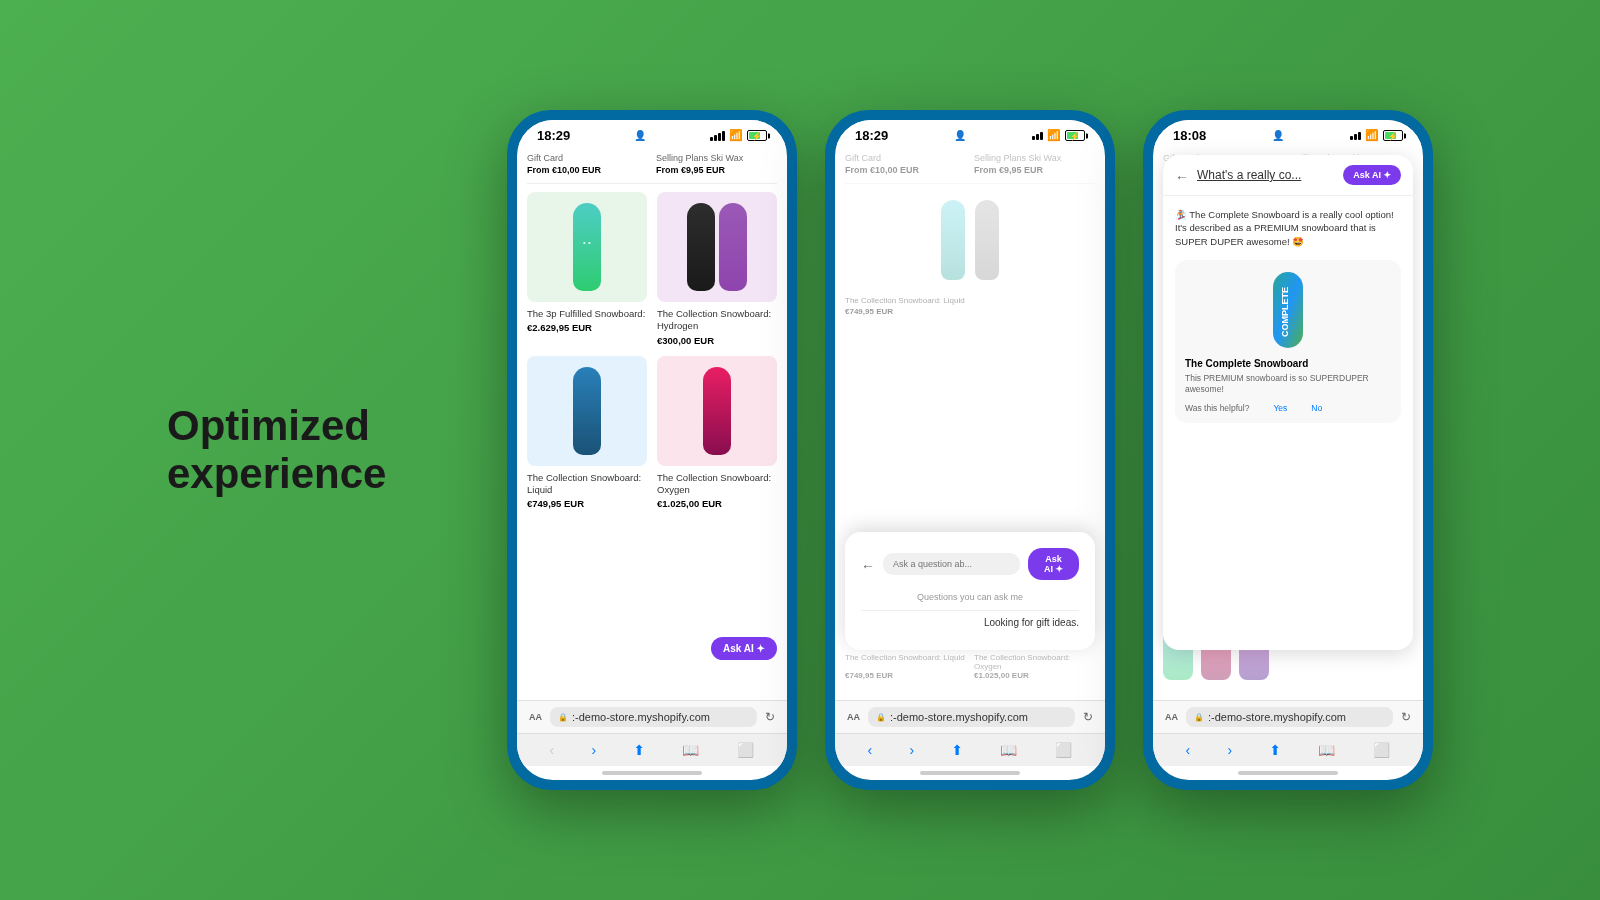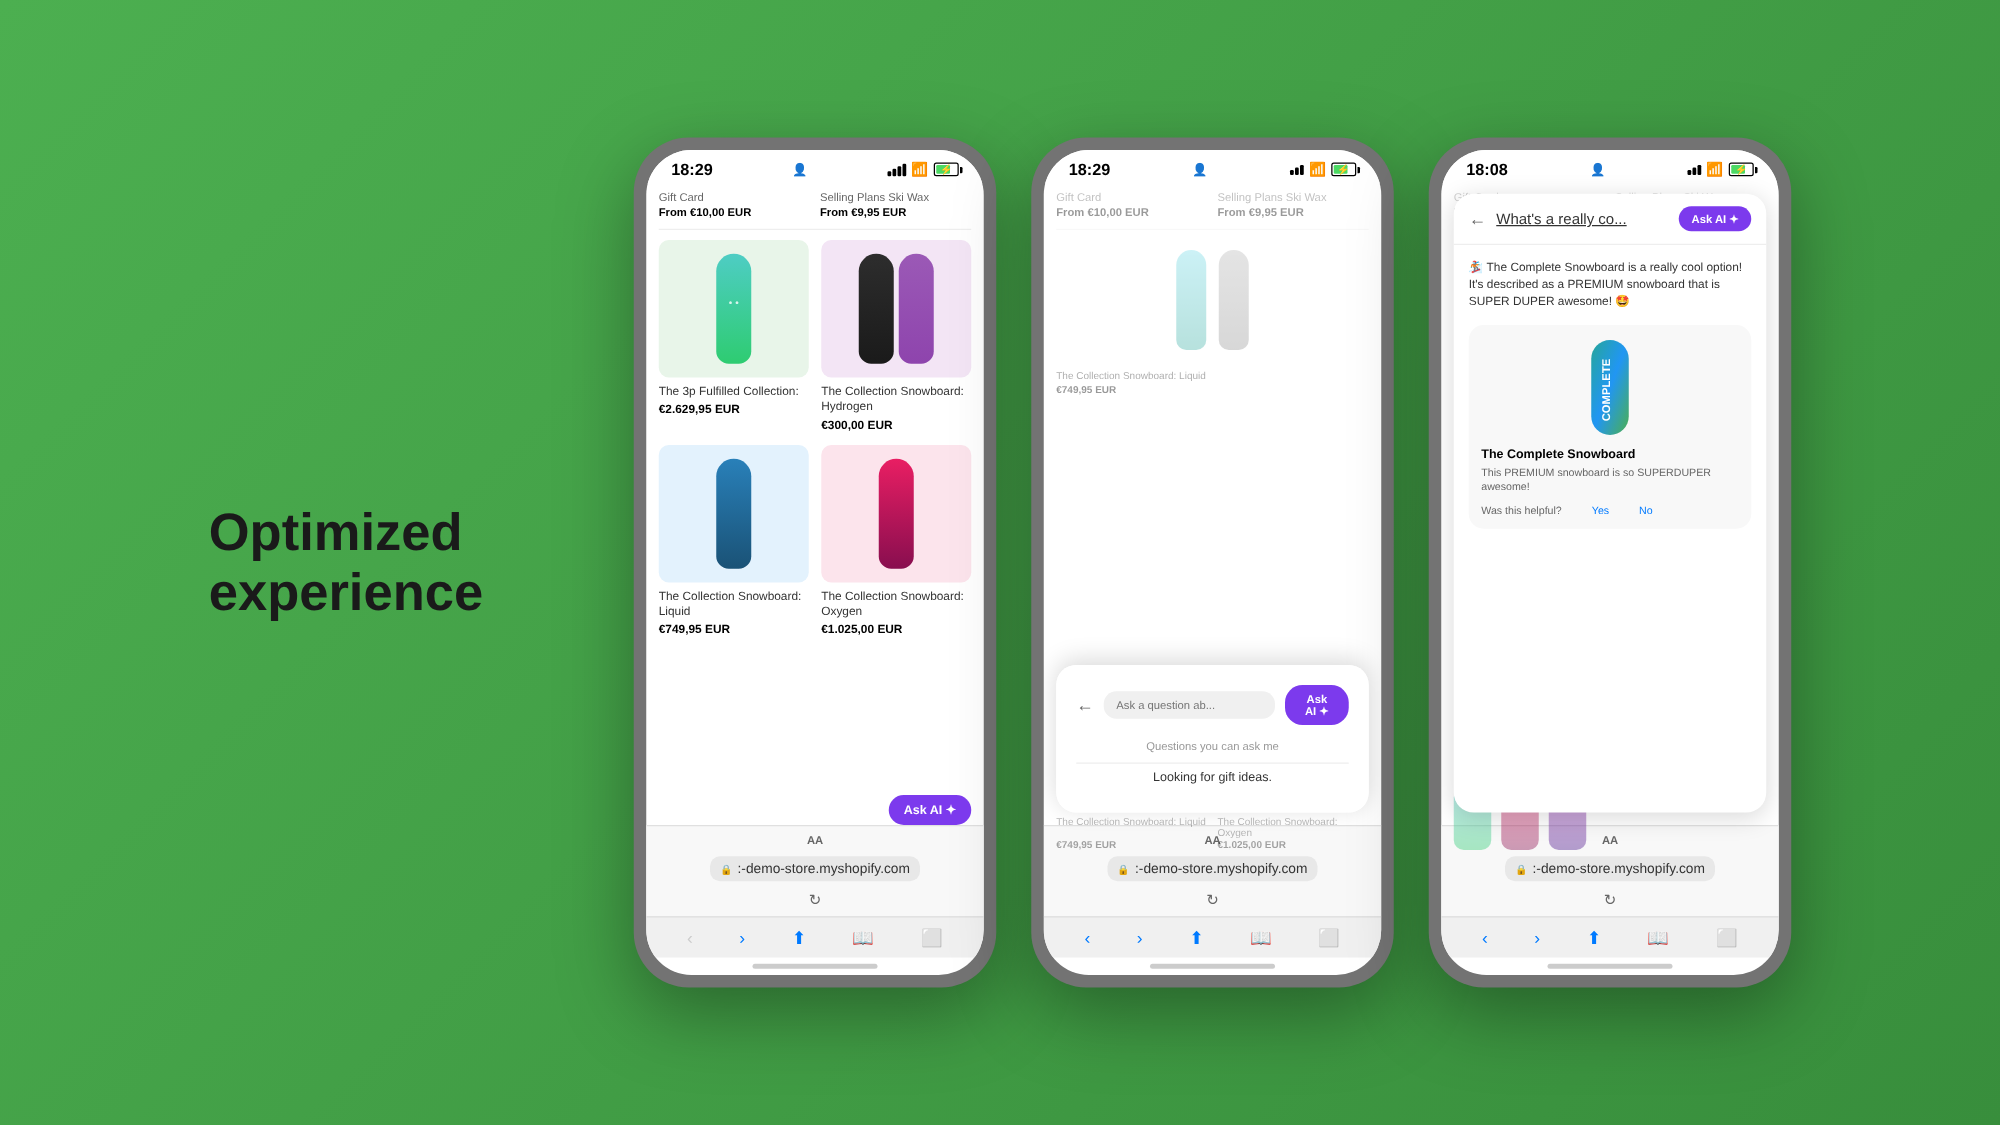--- a/index.html
+++ b/index.html
@@ -207,21 +207,20 @@
 
     
     .browser-bar {
       background: #f8f8f8;
       padding: 6px 12px;
       display: flex;
       align-items: center;
       gap: 8px;
       border-top: 1px solid #e0e0e0;
       flex-shrink: 0;
-      flex-direction: column;
     }
 
     .browser-aa { font-size: 9px; font-weight: 600; color: #666; }
 
     .browser-url-bar {
       flex: 1;
       background: #e8e8e8;
       border-radius: 8px;
       padding: 4px 8px;
       display: flex;
@@ -339,20 +338,21 @@
       font-size: 9px;
       color: #999;
       margin-bottom: 8px;
     }
 
     .modal-question-item {
       font-size: 10px;
       color: #333;
       padding: 6px 0;
       border-top: 1px solid #eee;
+      text-align: right;
     }
 
     
     .ai-chat-overlay {
       position: absolute;
       top: 35px;
       left: 10px;
       right: 10px;
       bottom: 130px;
       background: #fff;
@@ -510,21 +510,21 @@
       background: linear-gradient(to bottom, #bdbdbd, #9e9e9e);
       border-radius: 12px 12px 8px 8px;
     }
 
     
     .p2-scroll {
       opacity: 0.4;
     }
 
     
-    .phone-green { background: #737373; }
+    .phone-green { background: #0369a1; }
 
   </style>
 </head>
 <body>
 
 <div class="main-container">
 
   <div class="left-text">
     <h2>
       <span>Optimized</span><br>
@@ -568,21 +568,21 @@
                 <div class="gift-price">From €9,95 EUR</div>
               </div>
             </div>
 
             <div class="product-grid">
 
               <div class="product-card">
                 <div class="product-image" style="background:#e8f5e9;">
                   <div class="sb-teal-dots"></div>
                 </div>
-                <div class="product-name">The 3p Fulfilled Collection:</div>
+                <div class="product-name">The 3p Fulfilled Snowboard:</div>
                 <div class="product-price">€2.629,95 EUR</div>
               </div>
 
               <div class="product-card">
                 <div class="product-image" style="background:#f3e5f5;">
                   <div style="display:flex;gap:4px;align-items:center;">
                     <div class="sb-black"></div>
                     <div class="sb-purple"></div>
                   </div>
                 </div>

